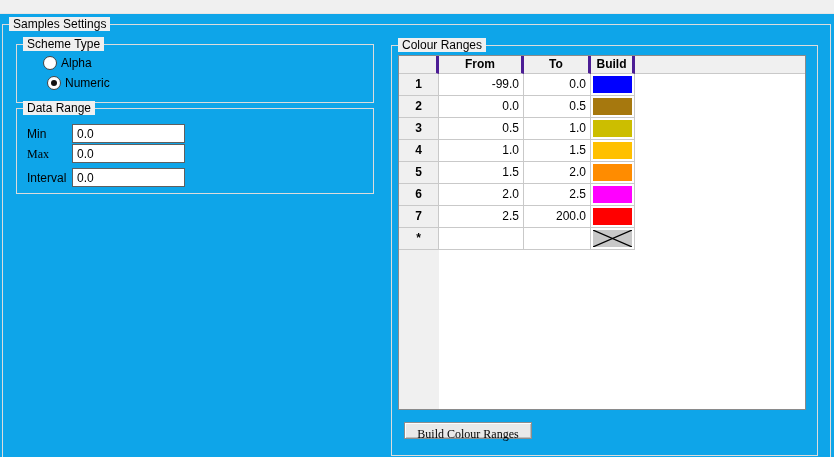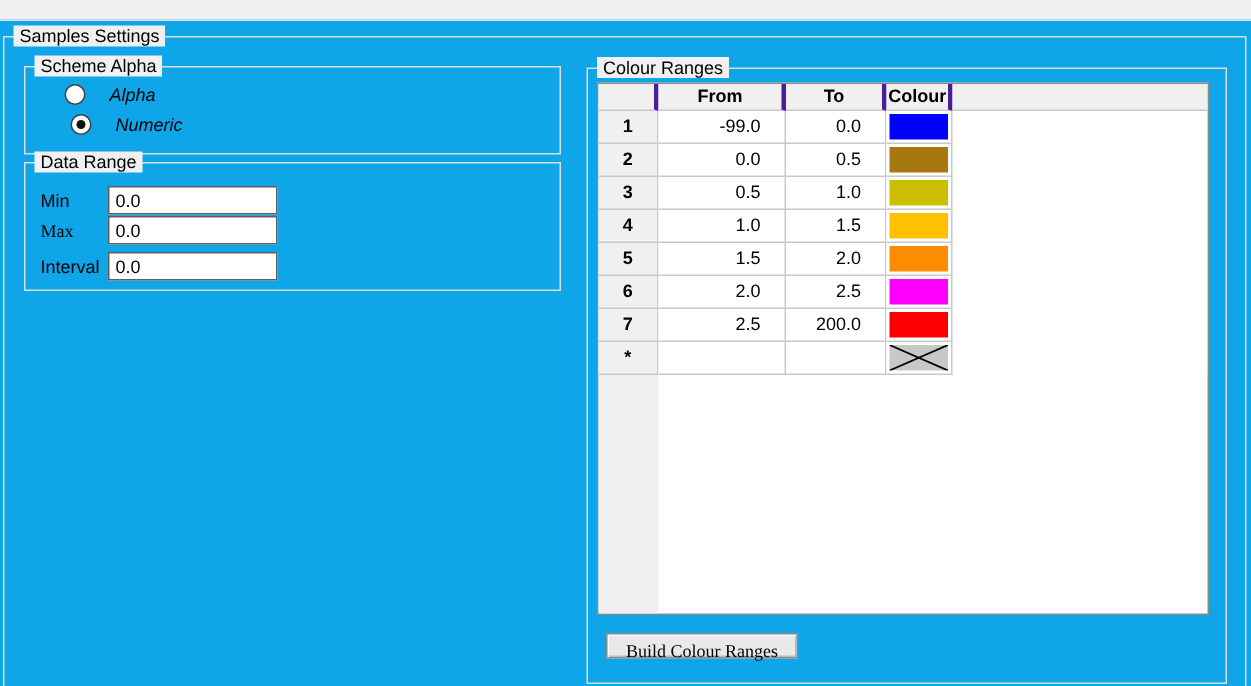--- a/index.html
+++ b/index.html
@@ -14,21 +14,21 @@
     position:absolute; top:-8px; left:6px; background:#F0F0F0; padding:0 4px;
     white-space:nowrap; line-height:14px;
   }
   
   .gb-outer  { left:2px;  top:10px; width:829px; height:441px; }
   .gb-scheme { left:16px; top:30px; width:358px; height:59px; }
   .gb-data   { left:16px; top:94px; width:358px; height:86px; }
   .gb-colour { left:391px; top:31px; width:427px; height:411px; }
 
   
-  .radio-row { position:absolute; display:flex; align-items:center; gap:16px; cursor:default;font-style:italic; }
+  .radio-row { position:absolute; display:flex; align-items:center; gap:4px; cursor:default; }
   .radio-circle {
     width:14px; height:14px; border:1px solid #424242; border-radius:50%;
     background:#fff; position:relative; flex:0 0 auto;
   }
   .radio-row.checked .radio-circle::after {
     content:""; position:absolute; left:3px; top:3px; width:6px; height:6px;
     border-radius:50%; background:#111;
   }
 
   
@@ -53,21 +53,21 @@
   .trow { display:flex; height:22px; background:#fff; }
   .td {
     border-right:1px solid #C9C9C9; border-bottom:1px solid #C9C9C9;
     line-height:21px; background:#fff;
   }
   .w-rowhead { width:40px; }
   .w-from    { width:85px; }
   .w-to      { width:67px; }
   .w-colour  { width:44px; }
   .rowhead { background:#F0F0F0; font-weight:bold; text-align:center; }
-  .num { text-align:right; padding-right:16px; }
+  .num { text-align:right; padding-right:4px; }
   .colourcell { padding:0; }
   .swatch { margin:2px; width:39px; height:17px; }
   .empty-swatch { margin:2px; width:39px; height:17px; background:#C8C8C8; display:block; }
   .rowhead-strip {
     position:absolute; left:0; top:194px; bottom:0; width:40px; background:#F0F0F0;
   }
 
   
   .build-btn {
     position:absolute; left:404px; top:408px; width:128px; height:17px;
@@ -80,21 +80,21 @@
 </head>
 <body>
 
 <div class="canvas">
 
   <div class="groupbox gb-outer">
     <span class="gb-label">Samples Settings</span>
   </div>
 
   <div class="groupbox gb-scheme">
-    <span class="gb-label">Scheme Alpha</span>
+    <span class="gb-label">Scheme Type</span>
   </div>
   <div class="radio-row" style="left:43px; top:42px;">
     <span class="radio-circle"></span>
     <span>Alpha</span>
   </div>
   <div class="radio-row checked" style="left:47px; top:62px;">
     <span class="radio-circle"></span>
     <span>Numeric</span>
   </div>
 
@@ -110,21 +110,21 @@
 
   <div class="groupbox gb-colour">
     <span class="gb-label">Colour Ranges</span>
   </div>
 
   <div class="grid">
     <div class="thead">
       <div class="th w-rowhead"></div>
       <div class="th w-from">From</div>
       <div class="th w-to">To</div>
-      <div class="th w-colour">Colour</div>
+      <div class="th w-colour">Build</div>
       <div class="th fill"></div>
     </div>
 
     <div class="trow">
       <div class="td w-rowhead rowhead">1</div>
       <div class="td w-from num">-99.0</div>
       <div class="td w-to num">0.0</div>
       <div class="td w-colour colourcell">
         <div class="swatch" style="background: rgb(0, 0, 255);"></div>
       </div>

